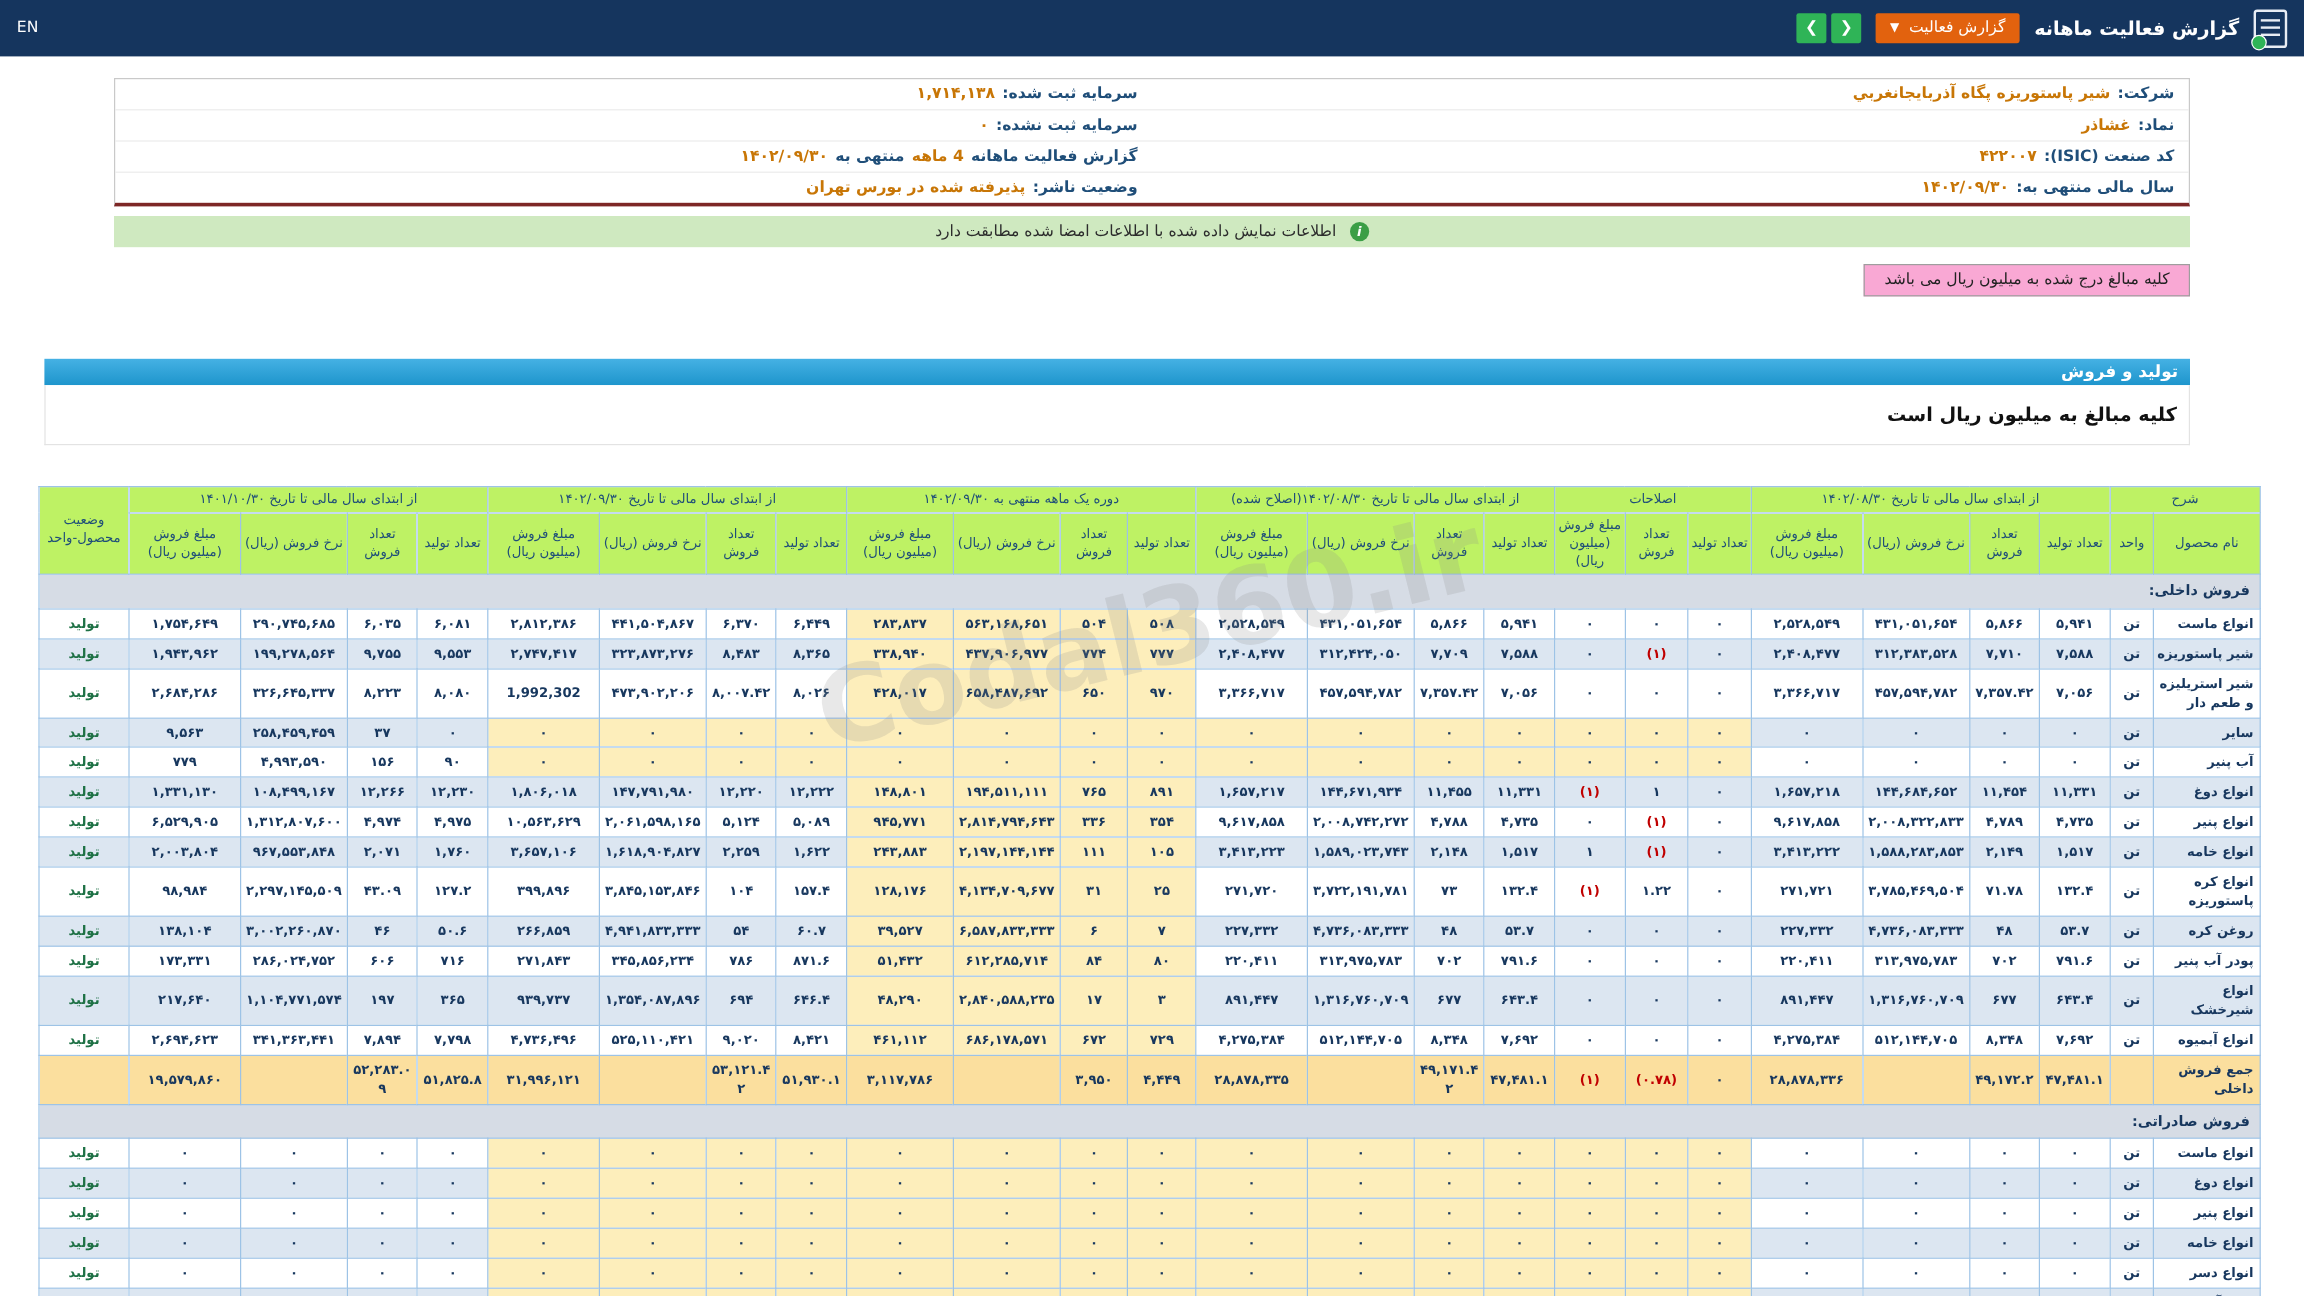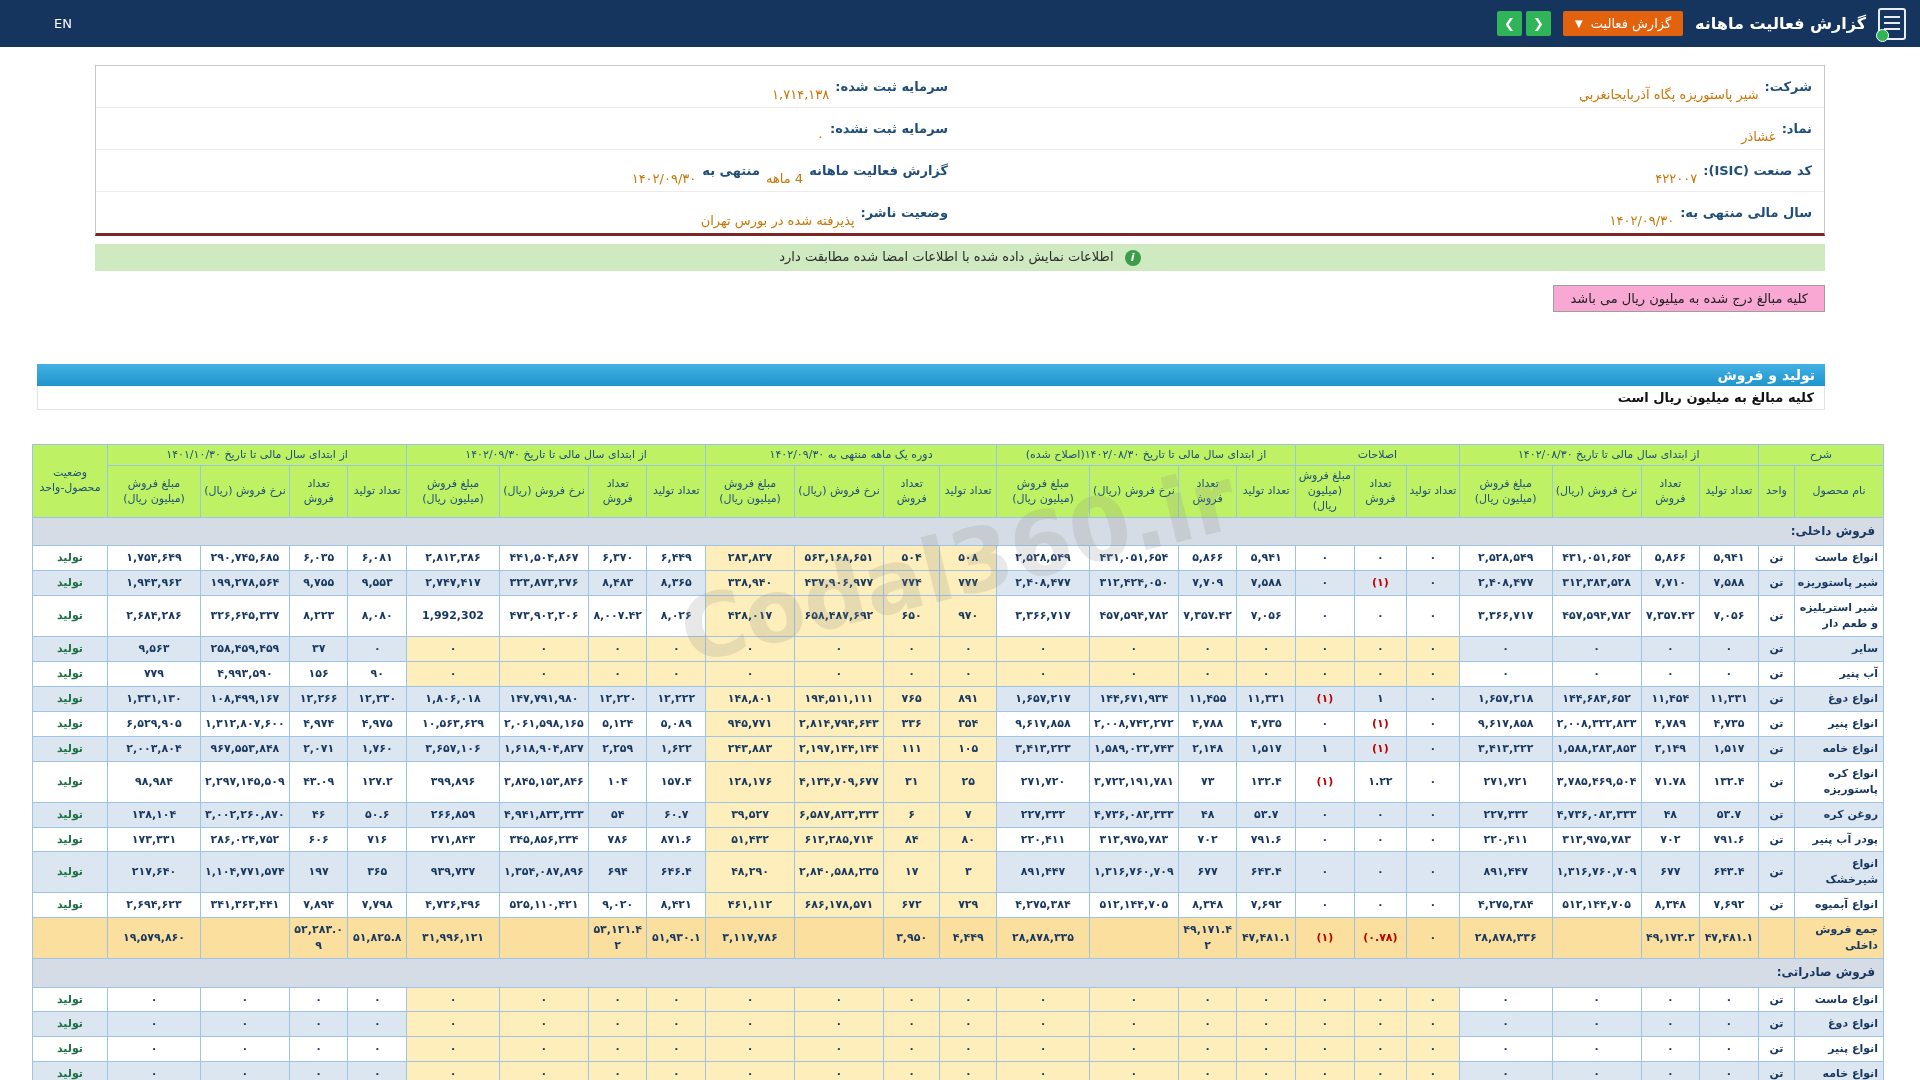--- a/index.html
+++ b/index.html
@@ -13,41 +13,41 @@
   .report-icon i:nth-child(1){top:6px}.report-icon i:nth-child(2){top:12px}.report-icon i:nth-child(3){top:18px}
   .report-icon b{position:absolute;left:-4px;bottom:-4px;width:11px;height:11px;border-radius:50%;
                  background:#2fb457;border:1px solid #fff;}
   .topbar-title{color:#fff;font-size:16px;font-weight:bold;}
   .dropdown{background:#e2620e;color:#fff;font-size:13px;padding:5px 12px;border-radius:2px;
             display:flex;align-items:center;gap:8px;cursor:pointer;}
   .dropdown .caret{font-size:10px;}
   .nav-btns{display:flex;gap:4px;}
   .nav-btn{width:25px;height:25px;background:#2fb457;color:#fff;display:flex;align-items:center;
            justify-content:center;font-size:13px;font-weight:bold;border-radius:2px;cursor:pointer;}
-  .lang{margin-right:auto;color:#fff;font-size:13px;cursor:pointer;margin-left:40px;}
+  .lang{margin-right:auto;color:#fff;font-size:13px;cursor:pointer;}
   
   .info{margin:18px 95px 0;border:1px solid #c9c9c9;border-bottom:3px solid #7d2726;font-size:13px;background:#fff;}
   .info-row{display:flex;border-bottom:1px solid #ececec;}
   .info-row:last-child{border-bottom:none;}
   .info-cell{flex:1;display:flex;align-items:center;gap:6px;padding:5px 12px;}
   .ilabel{color:#1f4e79;font-weight:bold;white-space:nowrap;}
-  .ivalue{color:#c87606;font-weight:normal;margin-top:16px;}
+  .ivalue{color:#c87606;font-weight:bold;}
   
   .notice{margin:8px 95px 0;background:#cfe9c0;padding:5px 22px;text-align:center;font-size:13px;color:#2c2c2c;}
   .i-icon{display:inline-flex;width:16px;height:16px;border-radius:50%;background:#3b9e46;color:#fff;
           align-items:center;justify-content:center;font-size:11px;font-weight:bold;margin-left:7px;
           vertical-align:middle;font-style:italic;}
   
   .unit-note{margin:14px 95px 0;display:inline-block;border:1px solid #9e9e9e;padding:5px 16px;
              font-size:13px;color:#222;background:#f9a8d4;}
   
   .panel{margin:52px 95px 0 37px;}
   .panel-title{background:linear-gradient(#45b1e4,#1e95cc);color:#fff;font-weight:bold;font-size:14px;
                padding:3px 10px;}
-  .panel-sub{border:1px solid #e3e3e3;border-top:none;font-weight:bold;font-size:13px;padding:4px 10px;color:#111;background:#fff;}
+  .panel-sub{border:1px solid #e3e3e3;border-top:none;font-weight:bold;font-size:16px;padding:15px 10px;color:#111;background:#fff;}
   
   .table-wrap{margin:34px 36px 0 32px;position:relative;}
   .watermark{position:absolute;top:70px;left:0;right:0;text-align:center;transform:rotate(-14deg);
              font-size:88px;font-weight:bold;color:rgba(140,140,140,.20);pointer-events:none;z-index:6;direction:ltr;}
   table{width:100%;border-collapse:collapse;table-layout:fixed;direction:rtl;background:#fff;}
   th,td{border:1px solid #9dc3e6;overflow:hidden;}
   thead th{background:#bef264;color:#1f4e79;font-size:11px;font-weight:normal;padding:3px 2px;line-height:1.35;}
   tbody td{font-size:11px;padding:4px 2px;text-align:center;color:#17375e;font-weight:bold;line-height:1.45;word-wrap:break-word;}
   td.name-cell{text-align:right;padding-right:5px;}
   tr.row-odd td{background:#fff;}

